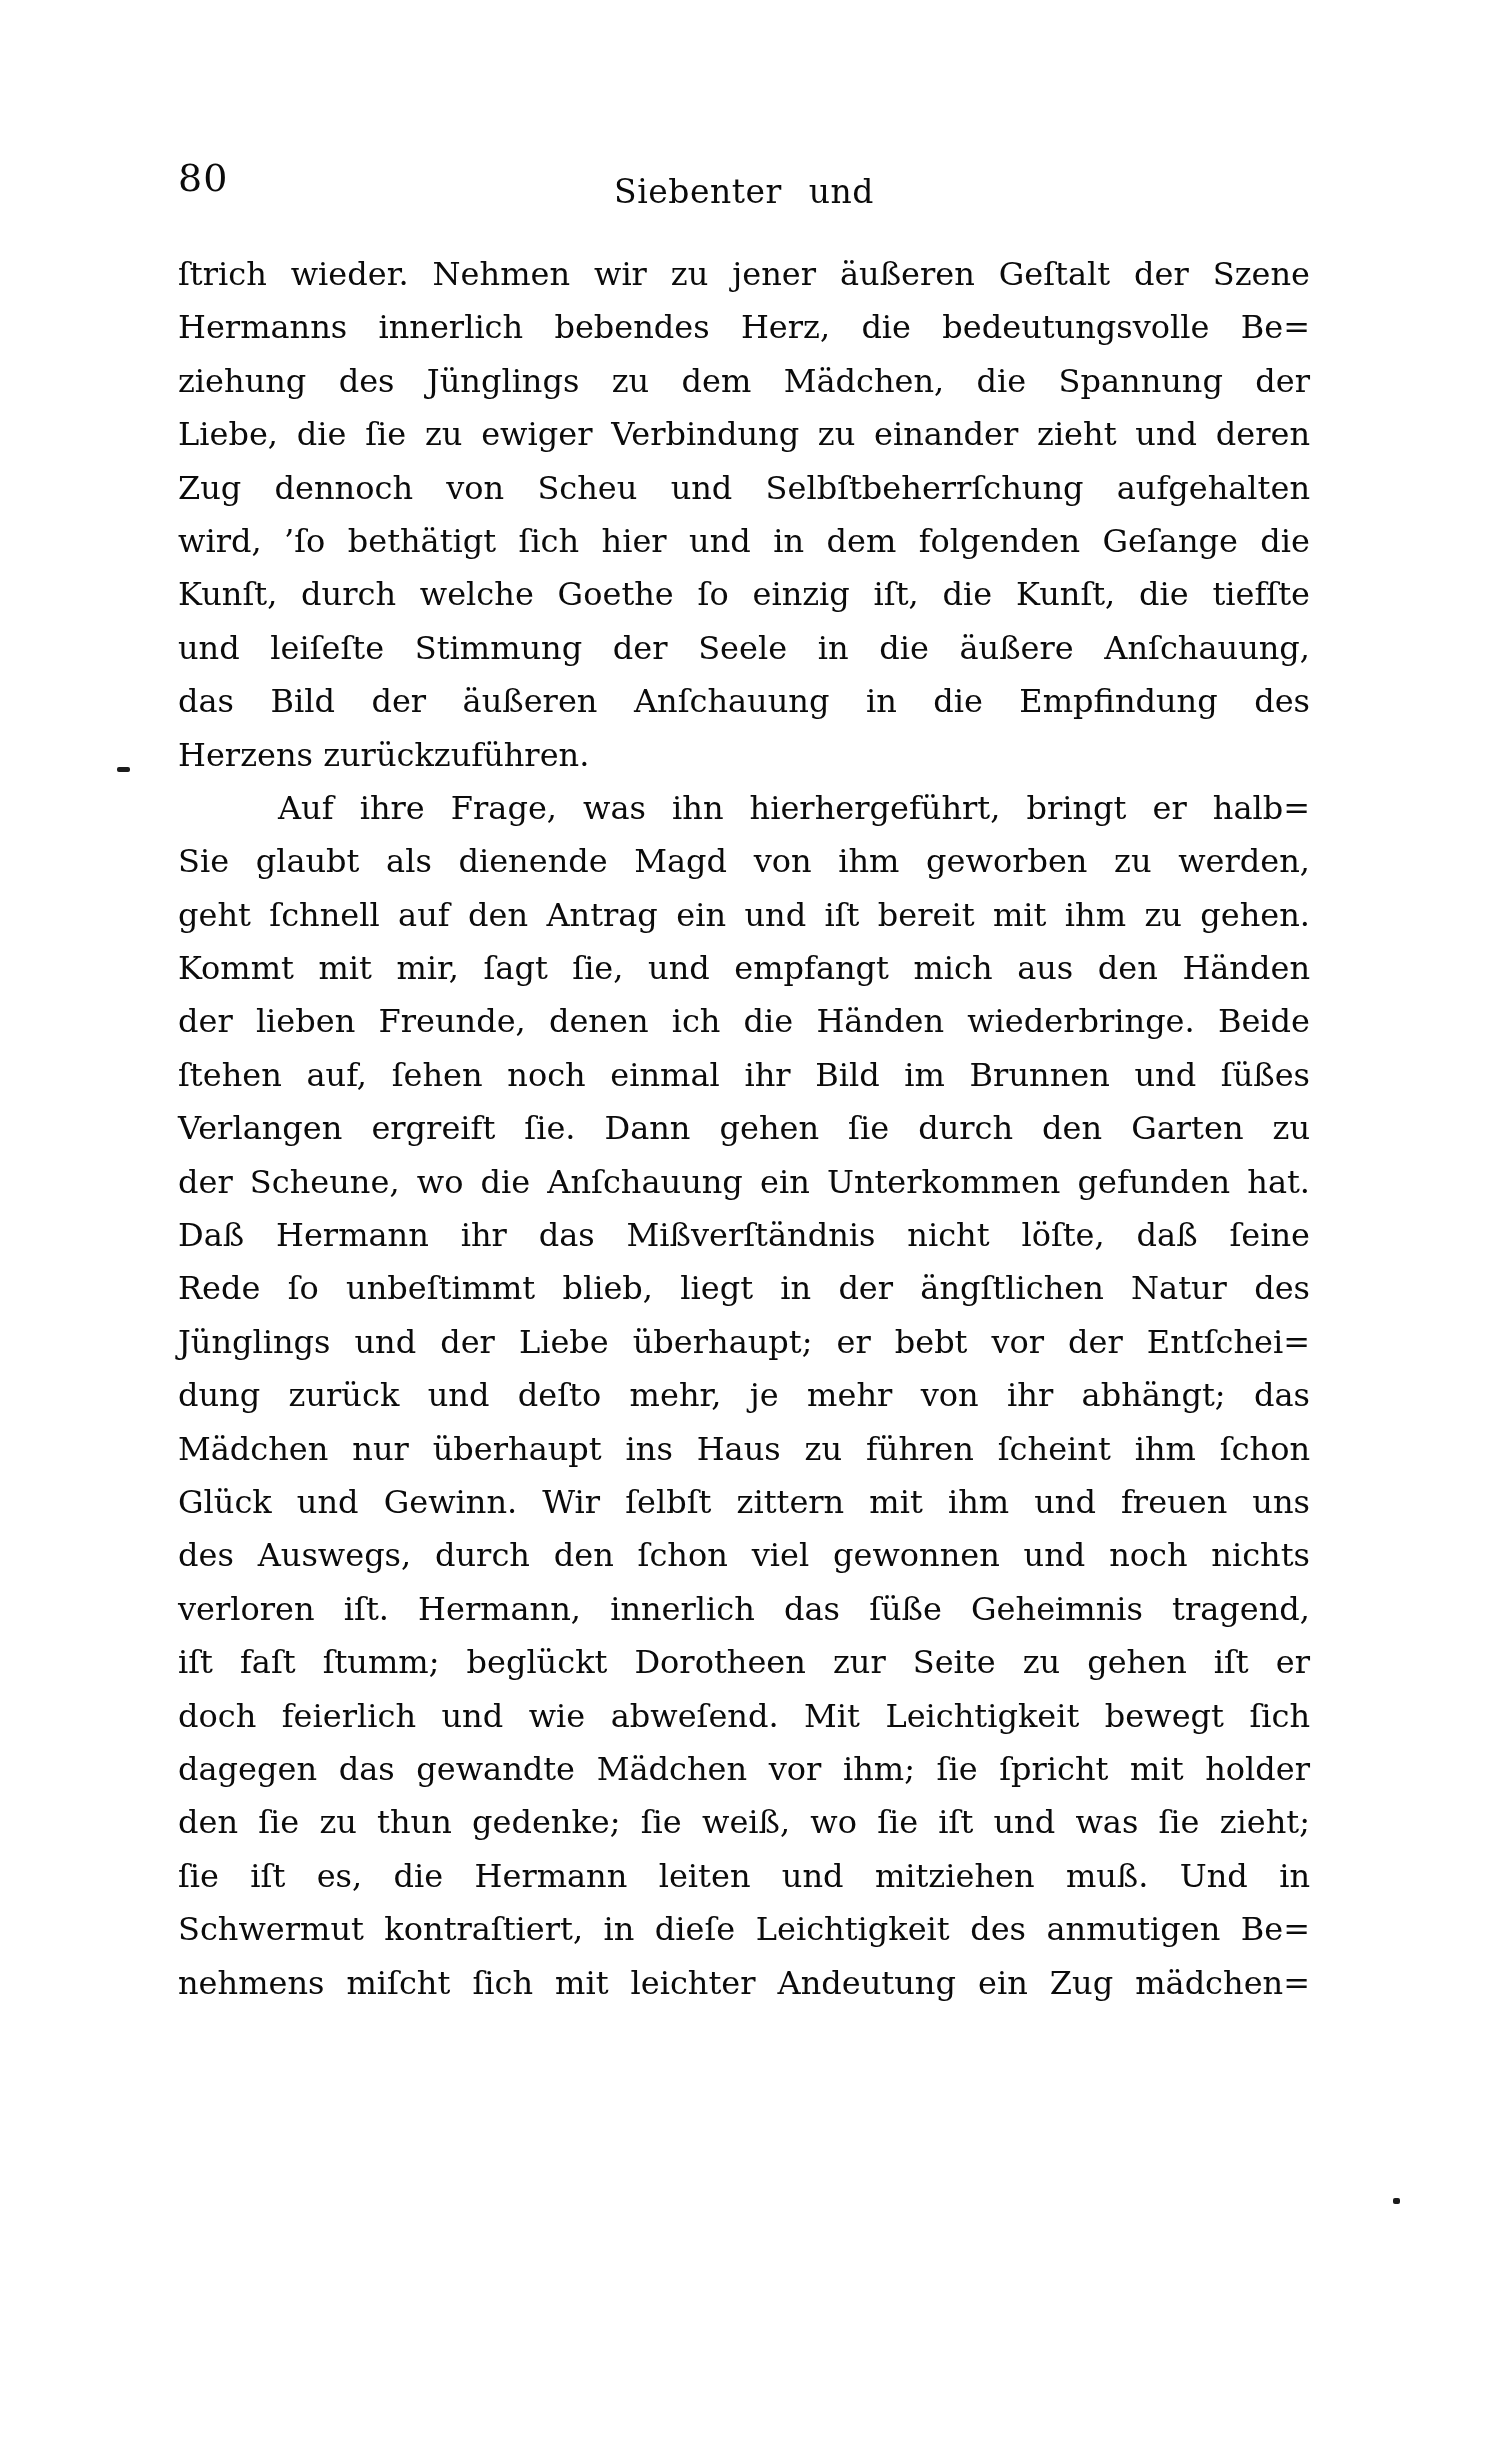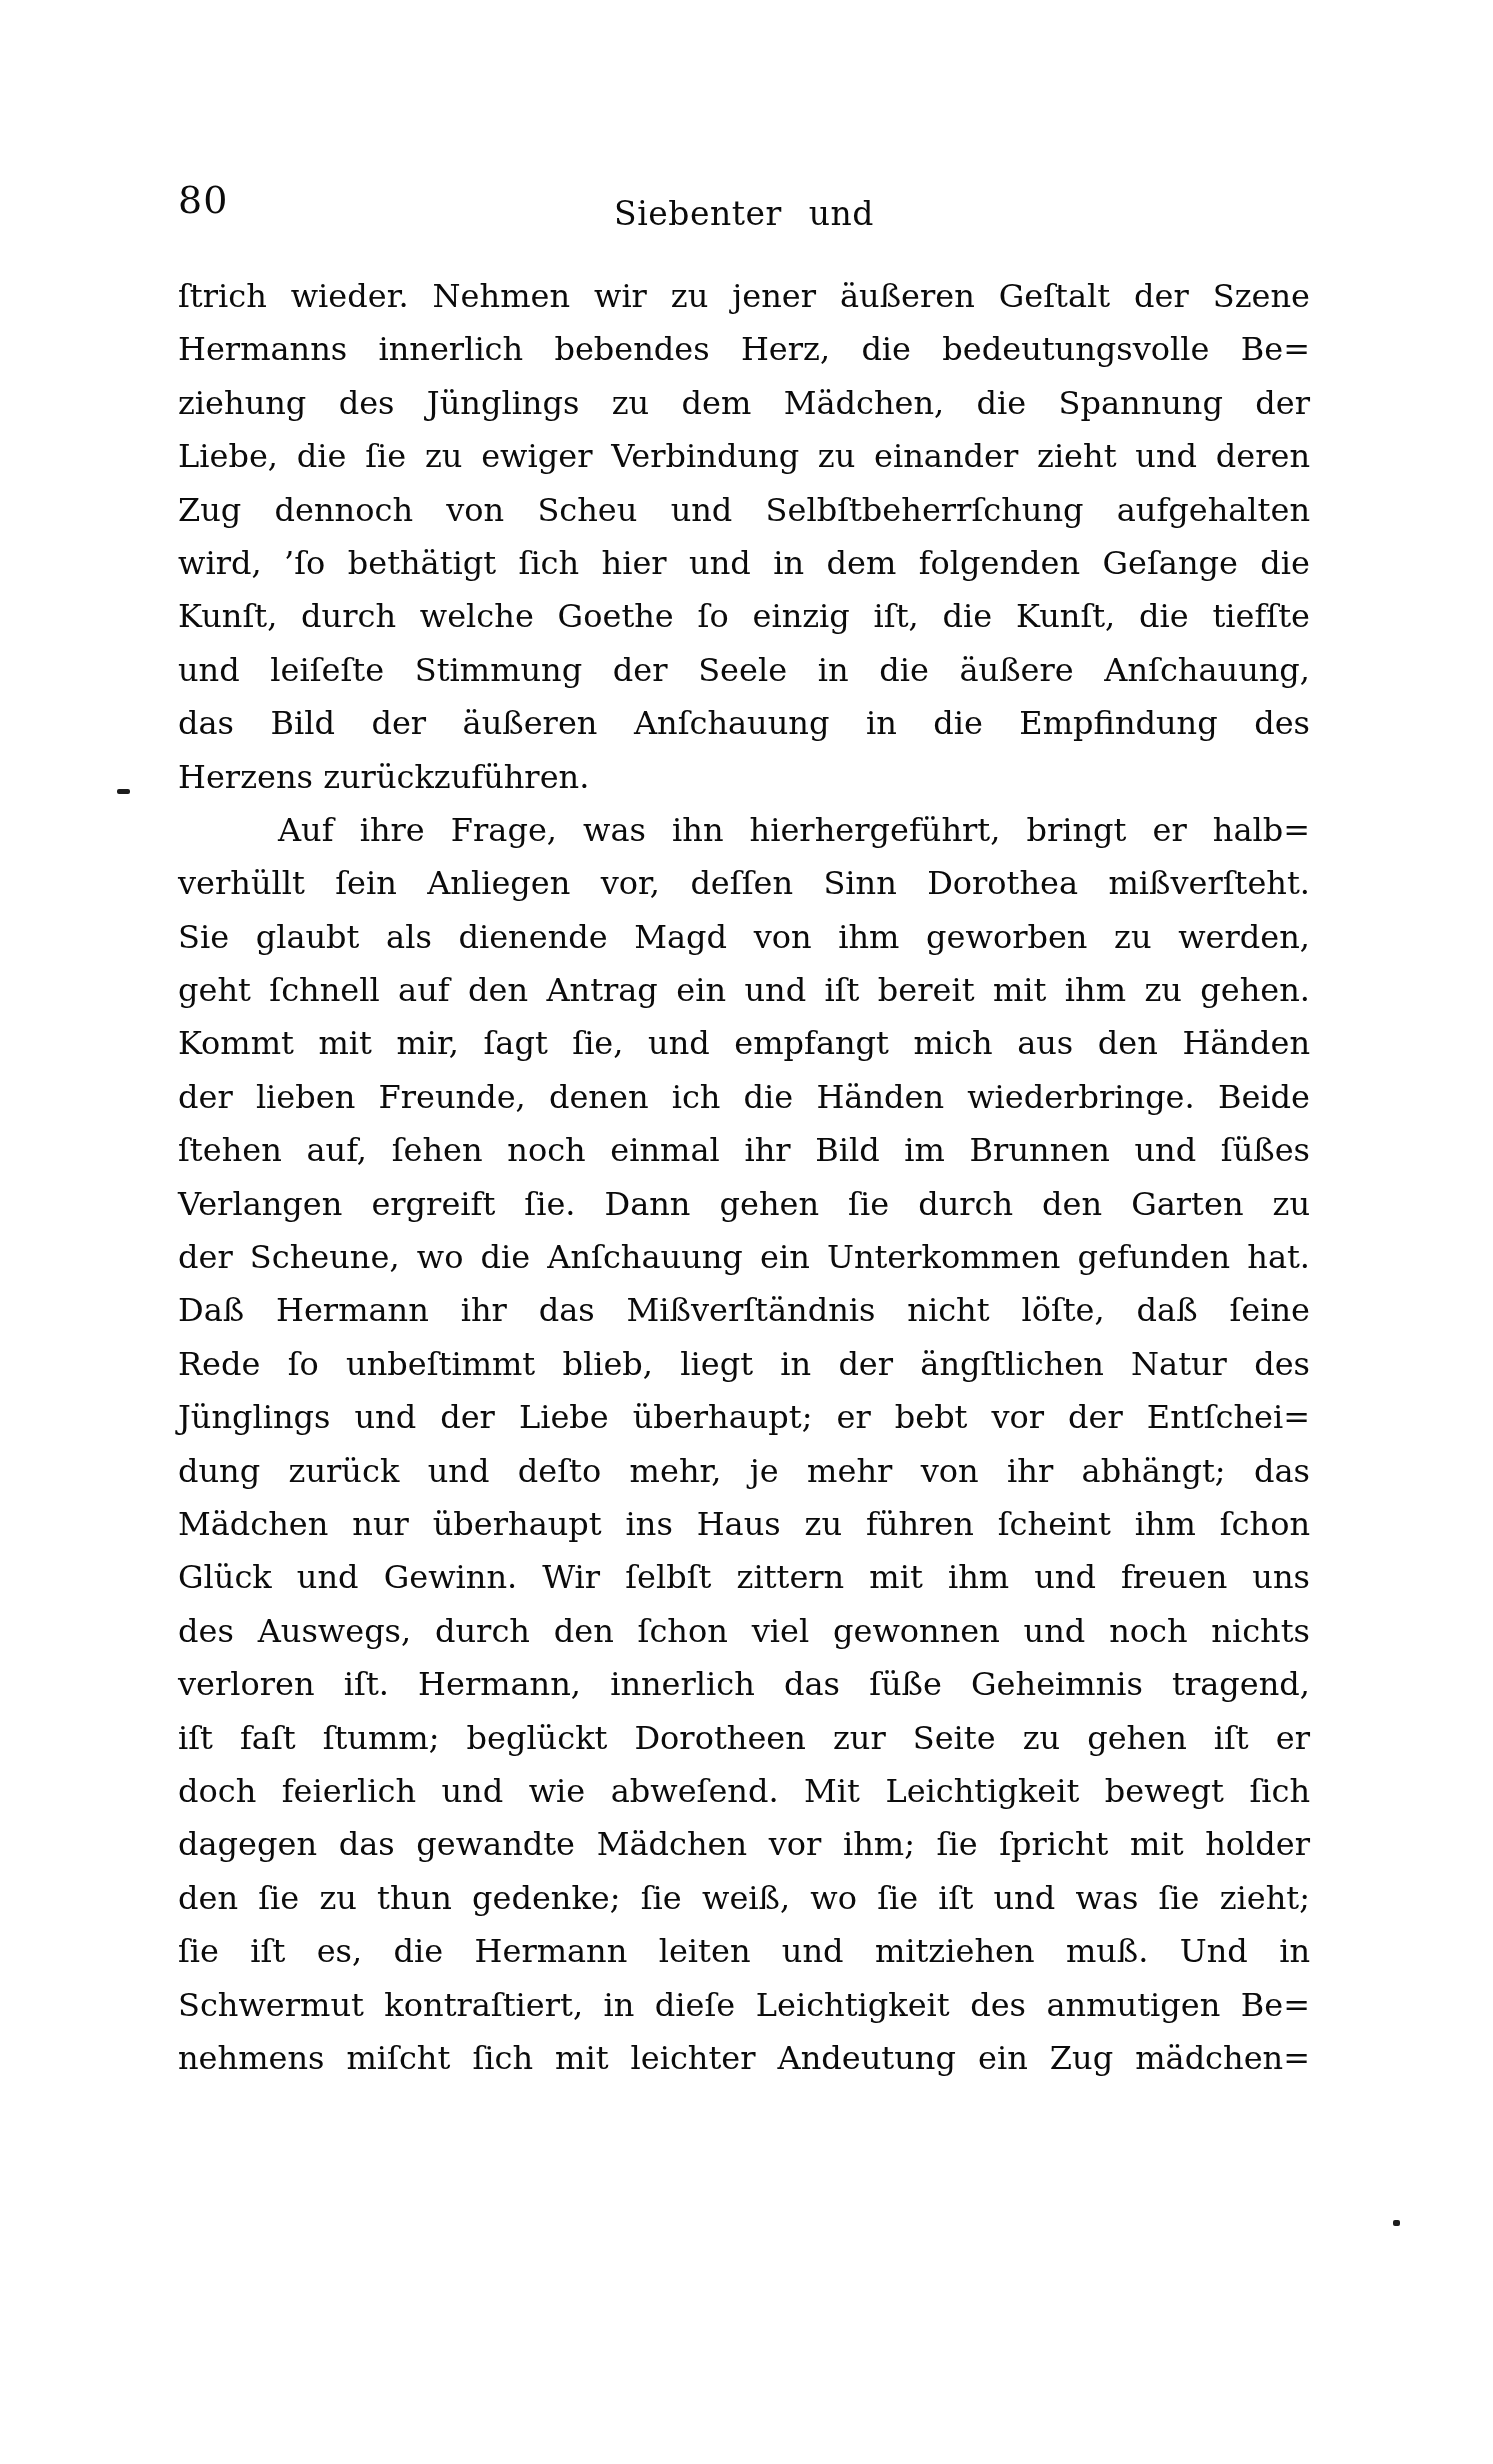--- a/index.html
+++ b/index.html
@@ -4,21 +4,21 @@
 <style>
   html, body { margin: 0; padding: 0; }
   body {
     width: 1493px; height: 2464px;
     background: #ffffff;
     position: relative;
     font-family: "DejaVu Serif", serif;
     color: #0b0b0b;
     overflow: hidden;
   }
-  .page { position: absolute; inset: 0; margin-top: 22px; }
+  .page { position: absolute; inset: 0; }
   .header {
     position: absolute;
     left: 178px; top: 158px;
     width: 1132px; height: 48px;
   }
   .pagenum {
     position: absolute; left: 0; top: -4px;
     font-size: 38px; line-height: 48px;
     letter-spacing: 1px;
   }
@@ -78,21 +78,20 @@
     <div class="line">Hermanns innerlich bebendes Herz, die bedeutungsvolle Be=</div>
     <div class="line">ziehung des Jünglings zu dem Mädchen, die Spannung der</div>
     <div class="line">Liebe, die ſie zu ewiger Verbindung zu einander zieht und deren</div>
     <div class="line">Zug dennoch von Scheu und Selbſtbeherrſchung aufgehalten</div>
     <div class="line">wird, ’ſo bethätigt ſich hier und in dem folgenden Geſange die</div>
     <div class="line">Kunſt, durch welche Goethe ſo einzig iſt, die Kunſt, die tiefſte</div>
     <div class="line">und leiſeſte Stimmung der Seele in die äußere Anſchauung,</div>
     <div class="line">das Bild der äußeren Anſchauung in die Empfindung des</div>
     <div class="line end">Herzens zurückzuführen.</div>
     <div class="line indent">Auf ihre Frage, was ihn hierhergeführt, bringt er halb=</div>
-    <div class="line">verhüllt ſein Anliegen vor, deſſen Sinn Dorothea mißverſteht.</div>
     <div class="line">Sie glaubt als dienende Magd von ihm geworben zu werden,</div>
     <div class="line">geht ſchnell auf den Antrag ein und iſt bereit mit ihm zu gehen.</div>
     <div class="line">Kommt mit mir, ſagt ſie, und empfangt mich aus den Händen</div>
     <div class="line">der lieben Freunde, denen ich die Händen wiederbringe.  Beide</div>
     <div class="line">ſtehen auf, ſehen noch einmal ihr Bild im Brunnen und ſüßes</div>
     <div class="line">Verlangen ergreift ſie.  Dann gehen ſie durch den Garten zu</div>
     <div class="line">der Scheune, wo die Anſchauung ein Unterkommen gefunden hat.</div>
     <div class="line">Daß Hermann ihr das Mißverſtändnis nicht löſte, daß ſeine</div>
     <div class="line">Rede ſo unbeſtimmt blieb, liegt in der ängſtlichen Natur des</div>
     <div class="line">Jünglings und der Liebe überhaupt; er bebt vor der Entſchei=</div>

